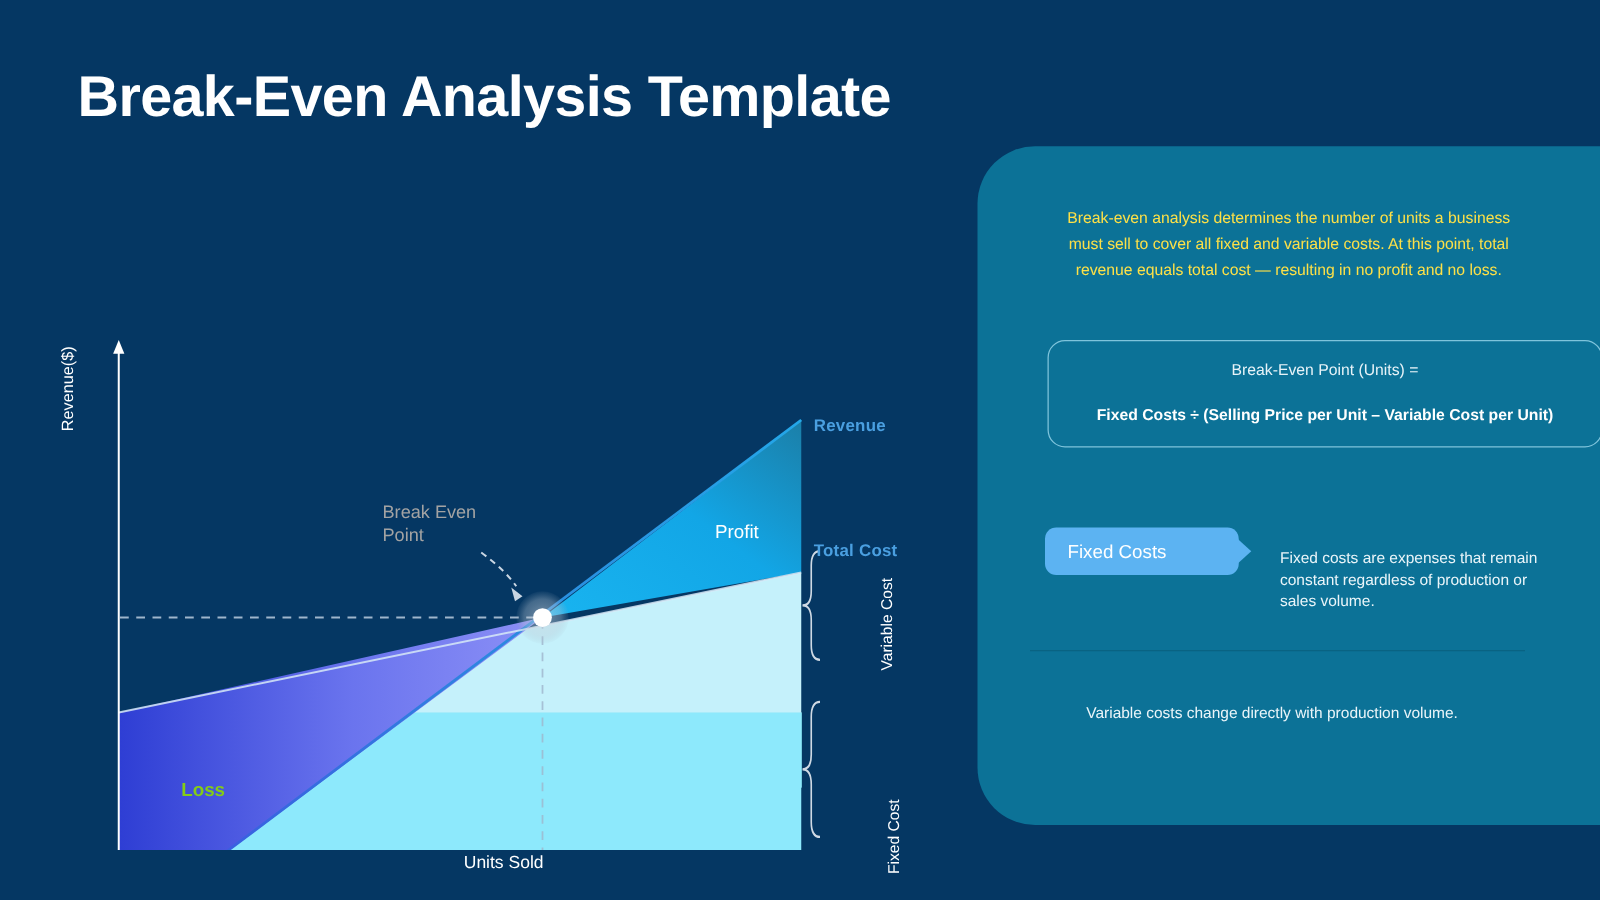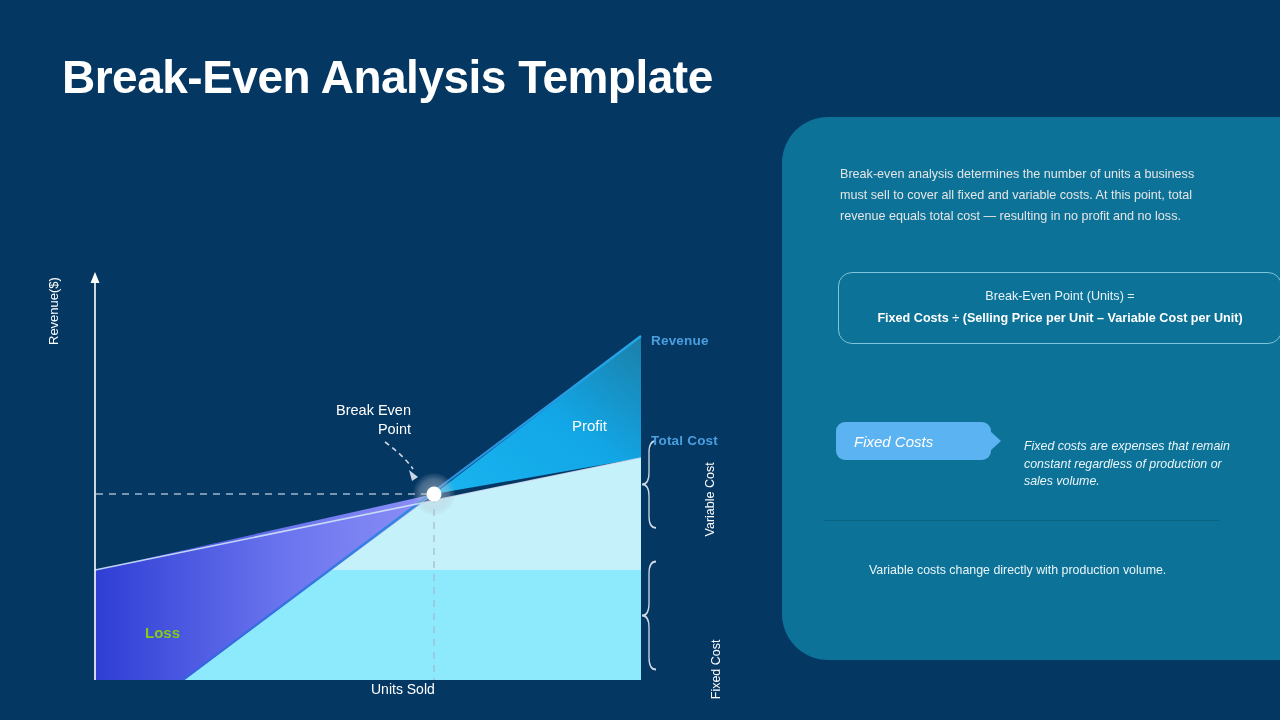--- a/index.html
+++ b/index.html
@@ -53,22 +53,22 @@
     left:145px; top:504px;
     color:#84cc16;
     font-size:15px;
     font-weight:bold;
   }
 
   #label-bep{
     position:absolute;
     left:306px; top:281px;
     width:105px;
-    text-align:right;
-    color:#ffffff;
+    text-align:left;
+    color:#a3a3a3;
     font-size:14.5px;
     line-height:1.28;
   }
 
   #label-yaxis{
     position:absolute;
     left:46px; top:345px;
     transform:rotate(-90deg);
     transform-origin:left top;
     color:#ffffff;
@@ -109,56 +109,56 @@
     width:498px; height:543px;
     background:#0c7297;
     border-top-left-radius:46px;
     border-bottom-left-radius:46px;
   }
 
   #panel-description{
     position:absolute;
     left:58px; top:47px;
     width:382px;
-    text-align:left;
-    color:#e5e5e5;
+    text-align:center;
+    color:#fde047;
     font-size:12.6px;
     line-height:1.68;
   }
 
   #formula-box{
     position:absolute;
     left:56px; top:155px;
     width:444px;
     padding:14px 20px 15px;
     border:1px solid #7fc4dc;
     border-radius:14px;
     text-align:center;
   }
   #formula-title{
     color:#e7f3f8;
     font-size:12.6px;
     line-height:1.5;
   }
   #formula-body{
-    margin-top:3px;
+    margin-top:17px;
     color:#ffffff;
     font-size:12.6px;
     font-weight:bold;
     line-height:1.55;
   }
 
   .cost-row{
     position:absolute;
     left:54px;
     width:400px;
     display:flex;
     align-items:flex-start;
   }
-  #cost-row-fixed{ top:305px;font-style:italic; }
+  #cost-row-fixed{ top:305px; }
   #cost-row-variable{ top:429px; }
 
   .cost-pill-wrap{
     position:relative;
     width:155px;
     flex:0 0 155px;
   }
   .cost-pill{
     position:relative;
     height:38px;

